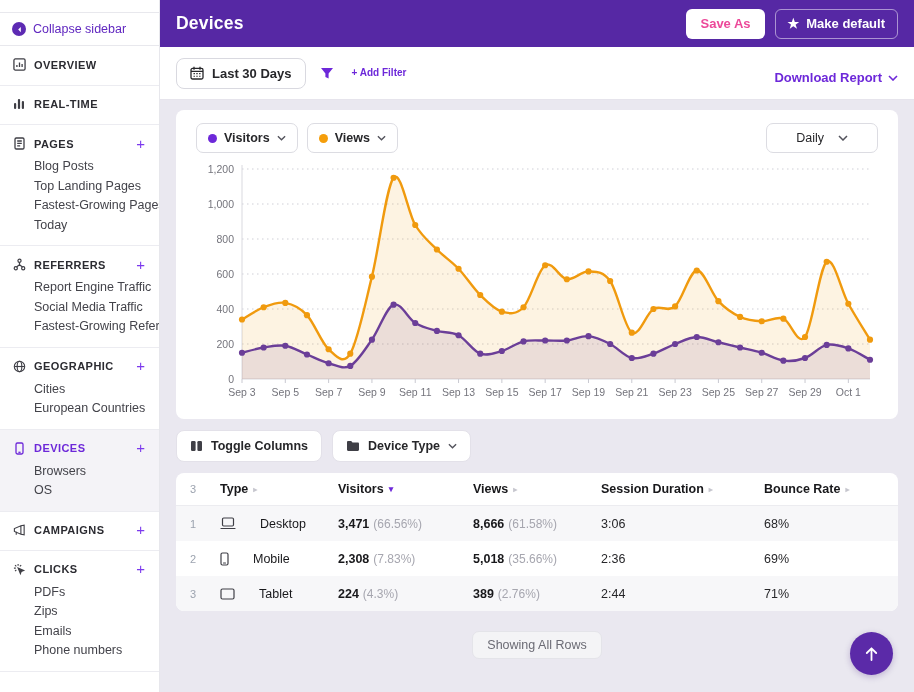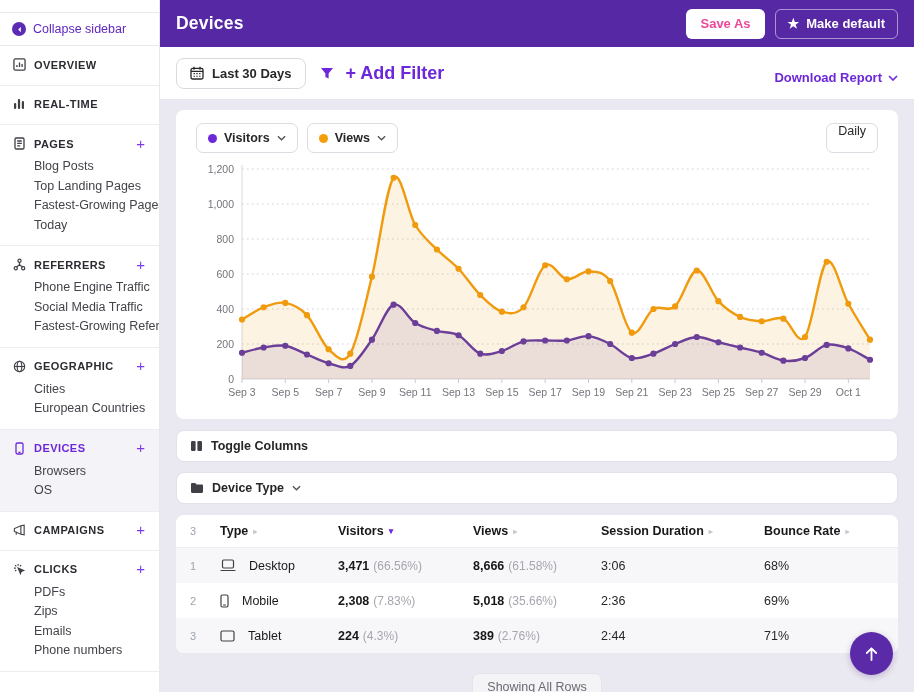--- a/index.html
+++ b/index.html
@@ -37,54 +37,54 @@
   .btn-default { background:transparent; color:#fff; border:1px solid rgba(255,255,255,.5);
     border-radius:6px; height:30px; padding:0 12px; font-size:13px; font-weight:bold;
     font-family:inherit; display:flex; align-items:center; gap:7px; cursor:pointer; }
   .star { font-size:13px; line-height:1; }
 
   .filterbar { height:53px; background:#fff; border-bottom:1px solid #e6e4ec; display:flex;
     align-items:center; padding:0 16px; gap:14px; flex:none; }
   .btn-date { display:flex; align-items:center; gap:8px; background:#fff; border:1px solid #d9d9e0;
     border-radius:8px; height:31px; padding:0 13px; font-size:13px; font-weight:bold; color:#27272a;
     font-family:inherit; cursor:pointer; }
-  .add-filter { display:flex; align-items:center; gap:12px; color:#6d28d9; font-size:18px;
+  .add-filter { display:flex; align-items:flex-start; gap:18px; color:#6d28d9; font-size:10px;
     font-weight:bold; cursor:pointer; }
   .download { margin-left:auto; color:#6d28d9; font-size:13px; font-weight:bold; display:flex;
     align-items:center; gap:6px; cursor:pointer;margin-top:9px; }
 
   .content { flex:1; padding:10px 16px 0; overflow:hidden; }
   .card { background:#fff; border-radius:8px; }
   .chart-card { padding:13px 20px 6px; }
   .chart-controls { display:flex; align-items:center; margin-bottom:8px; }
   .series-btn { display:flex; align-items:center; gap:7px; border:1px solid #dcdce2; background:#fff;
     border-radius:7px; height:30px; padding:0 11px; font-size:12.5px; font-weight:bold; color:#27272a;
     font-family:inherit; margin-right:9px; cursor:pointer; }
   .dot { width:9px; height:9px; border-radius:50%; display:inline-block; }
   .interval-btn { margin-left:auto; display:flex; align-items:center; gap:14px; border:1px solid #dcdce2;
-    background:#fff; border-radius:7px; height:30px; padding:0 11px; font-size:12.5px; color:#27272a;
-    font-family:inherit; cursor:pointer;flex-direction:column; }
+    background:#fff; border-radius:7px; height:30px; padding:0 29px; font-size:12.5px; color:#27272a;
+    font-family:inherit; cursor:pointer; }
   .chev { display:block; }
 
-  .table-controls { display:flex; gap:10px; padding:11px 0;flex-direction:column; }
+  .table-controls { display:flex; gap:10px; padding:11px 0; }
   .tc-btn { display:flex; align-items:center; gap:8px; background:#fff; border:1px solid #e3e1e9;
     border-radius:8px; height:32px; padding:0 13px; font-size:12.5px; font-weight:bold; color:#27272a;
     font-family:inherit; cursor:pointer; }
 
   .table-card { overflow:hidden; }
   .trow { display:grid; grid-template-columns:30px 118px 135px 128px 163px 1fr;
     align-items:center; padding:0 14px; height:35px; font-size:12.5px; }
   .trow.thead { height:33px; border-bottom:1px solid #ececf0; }
   .thead .hcell { font-weight:bold; color:#18181b; display:flex; align-items:center; gap:5px; font-size:12.5px; }
   .thead .cnt { color:#9ca3af; font-size:11px; }
   .sort { font-size:8px; color:#c6c6cе; color:#c6c6ce; }
   .sort.active { color:#6d28d9; font-size:9px; }
   .trow.striped { background:#f7f7f9; }
   .rank { color:#9ca3af; font-size:11px; }
-  .type-cell { display:flex; align-items:center; gap:13px; color:#18181b; }
+  .type-cell { display:flex; align-items:center; gap:24px; color:#18181b; }
   .num { font-weight:bold; color:#18181b; }
   .pct { color:#a6a6af; font-weight:400; margin-left:4px; font-size:12px; }
   .plain { color:#27272a; }
 
   .showing-wrap { display:flex; justify-content:center; padding:20px 0 0; }
   .showing-btn { background:#f4f4f6; border:1px solid #e4e4e9; color:#6b6b74; border-radius:7px;
     height:28px; padding:0 14px; font-size:12.5px; font-family:inherit; cursor:pointer; }
 
   .fab { position:absolute; right:21px; bottom:17px; width:43px; height:43px; border-radius:50%;
     background:#5b2aa8; border:none; display:flex; align-items:center; justify-content:center;
@@ -159,21 +159,21 @@
               <circle cx="7" cy="3" r="1.7"></circle>
               <circle cx="3" cy="11" r="1.7"></circle>
               <circle cx="11" cy="11" r="1.7"></circle>
               <path d="M7 4.7v2.5M7 7.2 3.8 9.7M7 7.2l3.2 2.5"></path>
             </svg>
         </span>
         <span class="sb-label">REFERRERS</span>
         <span class="sb-plus">+</span>
       </div>
       <div class="sb-items">
-        <div class="sb-item">Phone Engine Traffic</div>
+        <div class="sb-item">Report Engine Traffic</div>
         <div class="sb-item">Social Media Traffic</div>
         <div class="sb-item">Fastest-Growing Referrers</div>
       </div>
     </div>
 
     <div class="sb-section">
       <div class="sb-head">
         <span class="sb-ic">
           <svg width="13" height="13" viewBox="0 0 14 14" fill="none" stroke="#3f3f46" stroke-width="1.2">
               <circle cx="7" cy="7" r="5.6"></circle>

